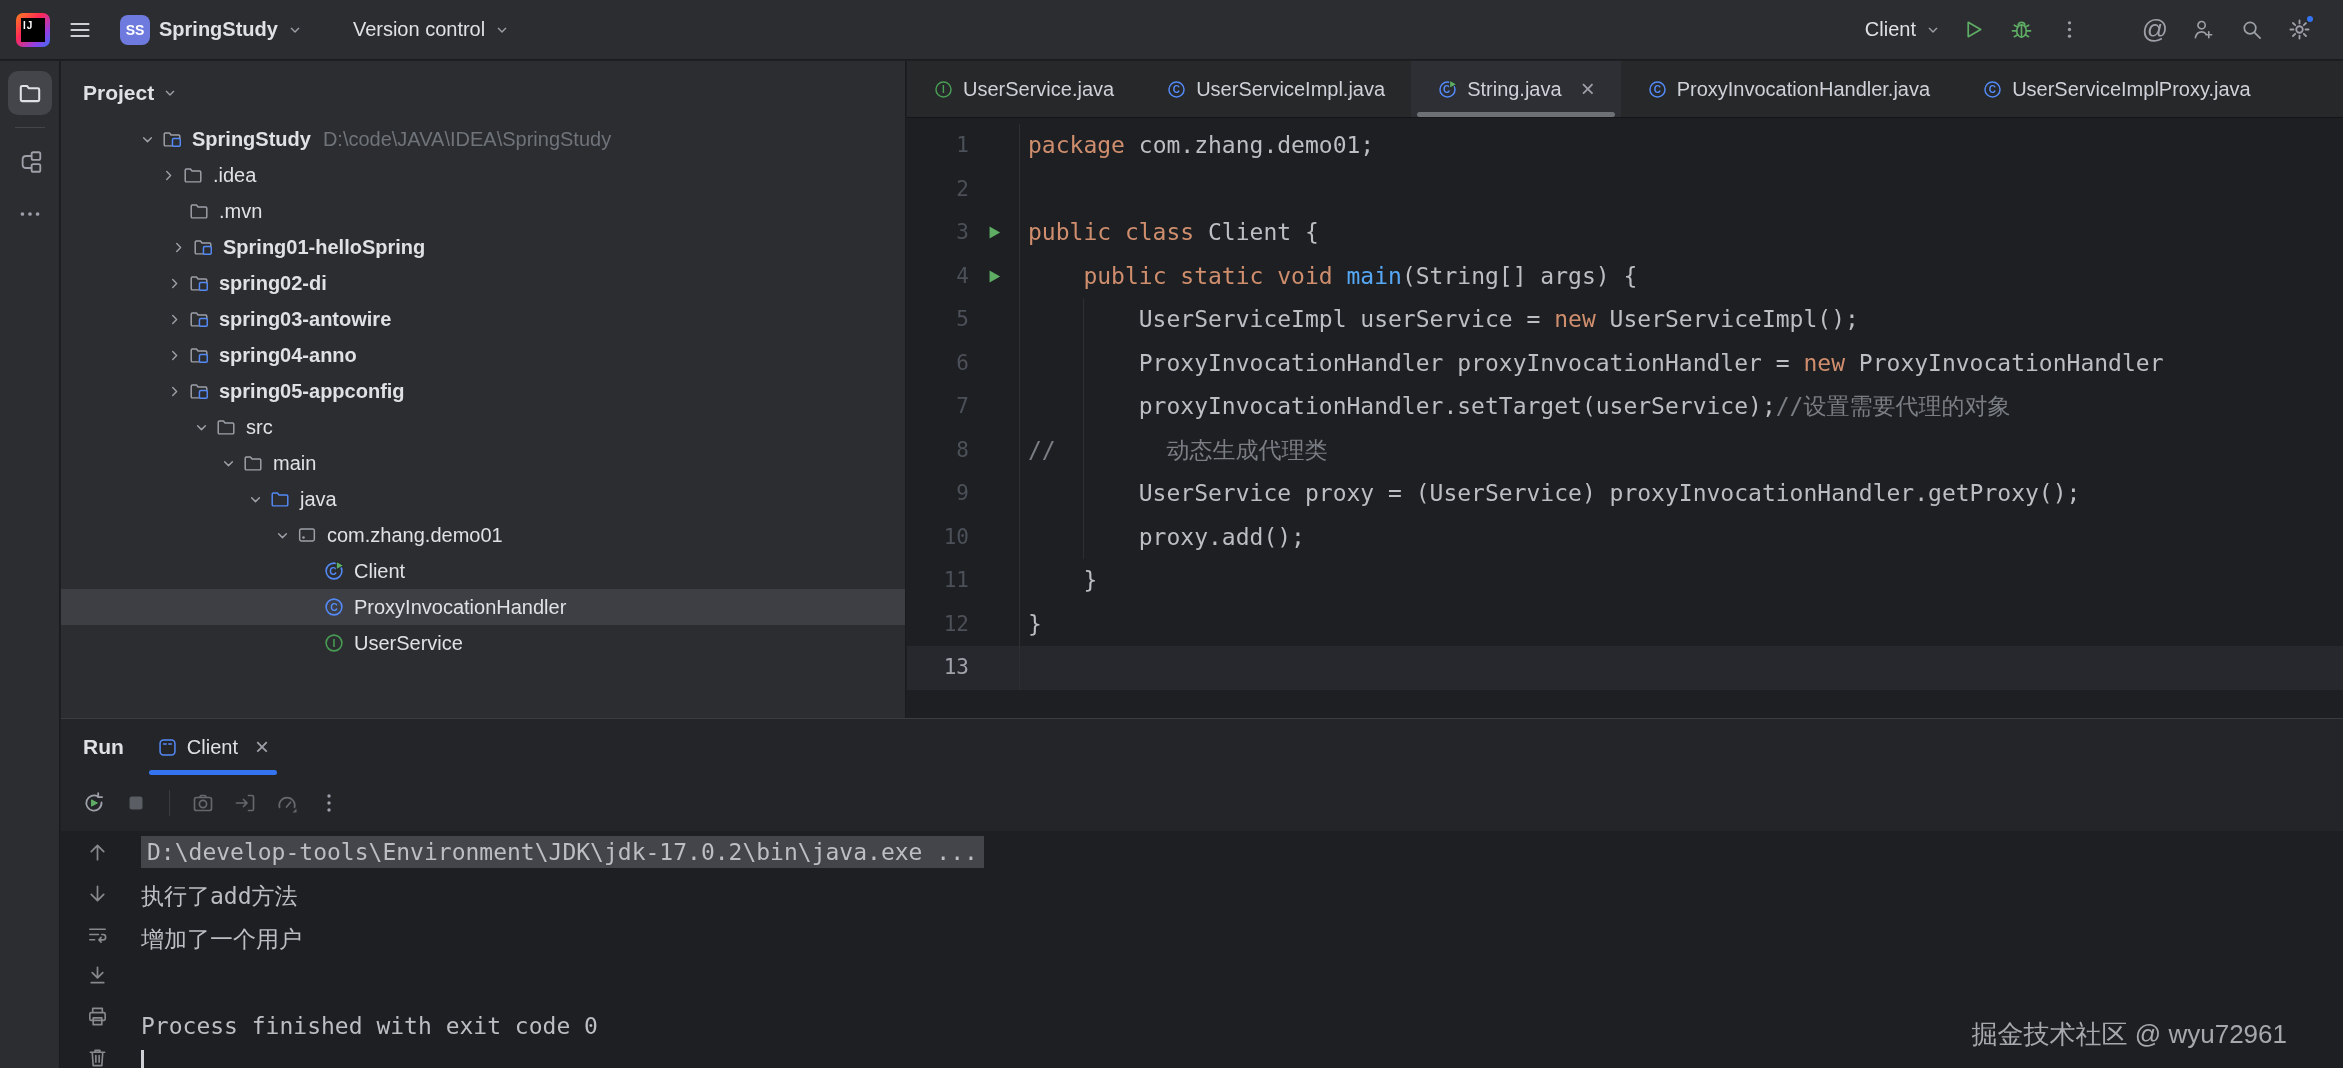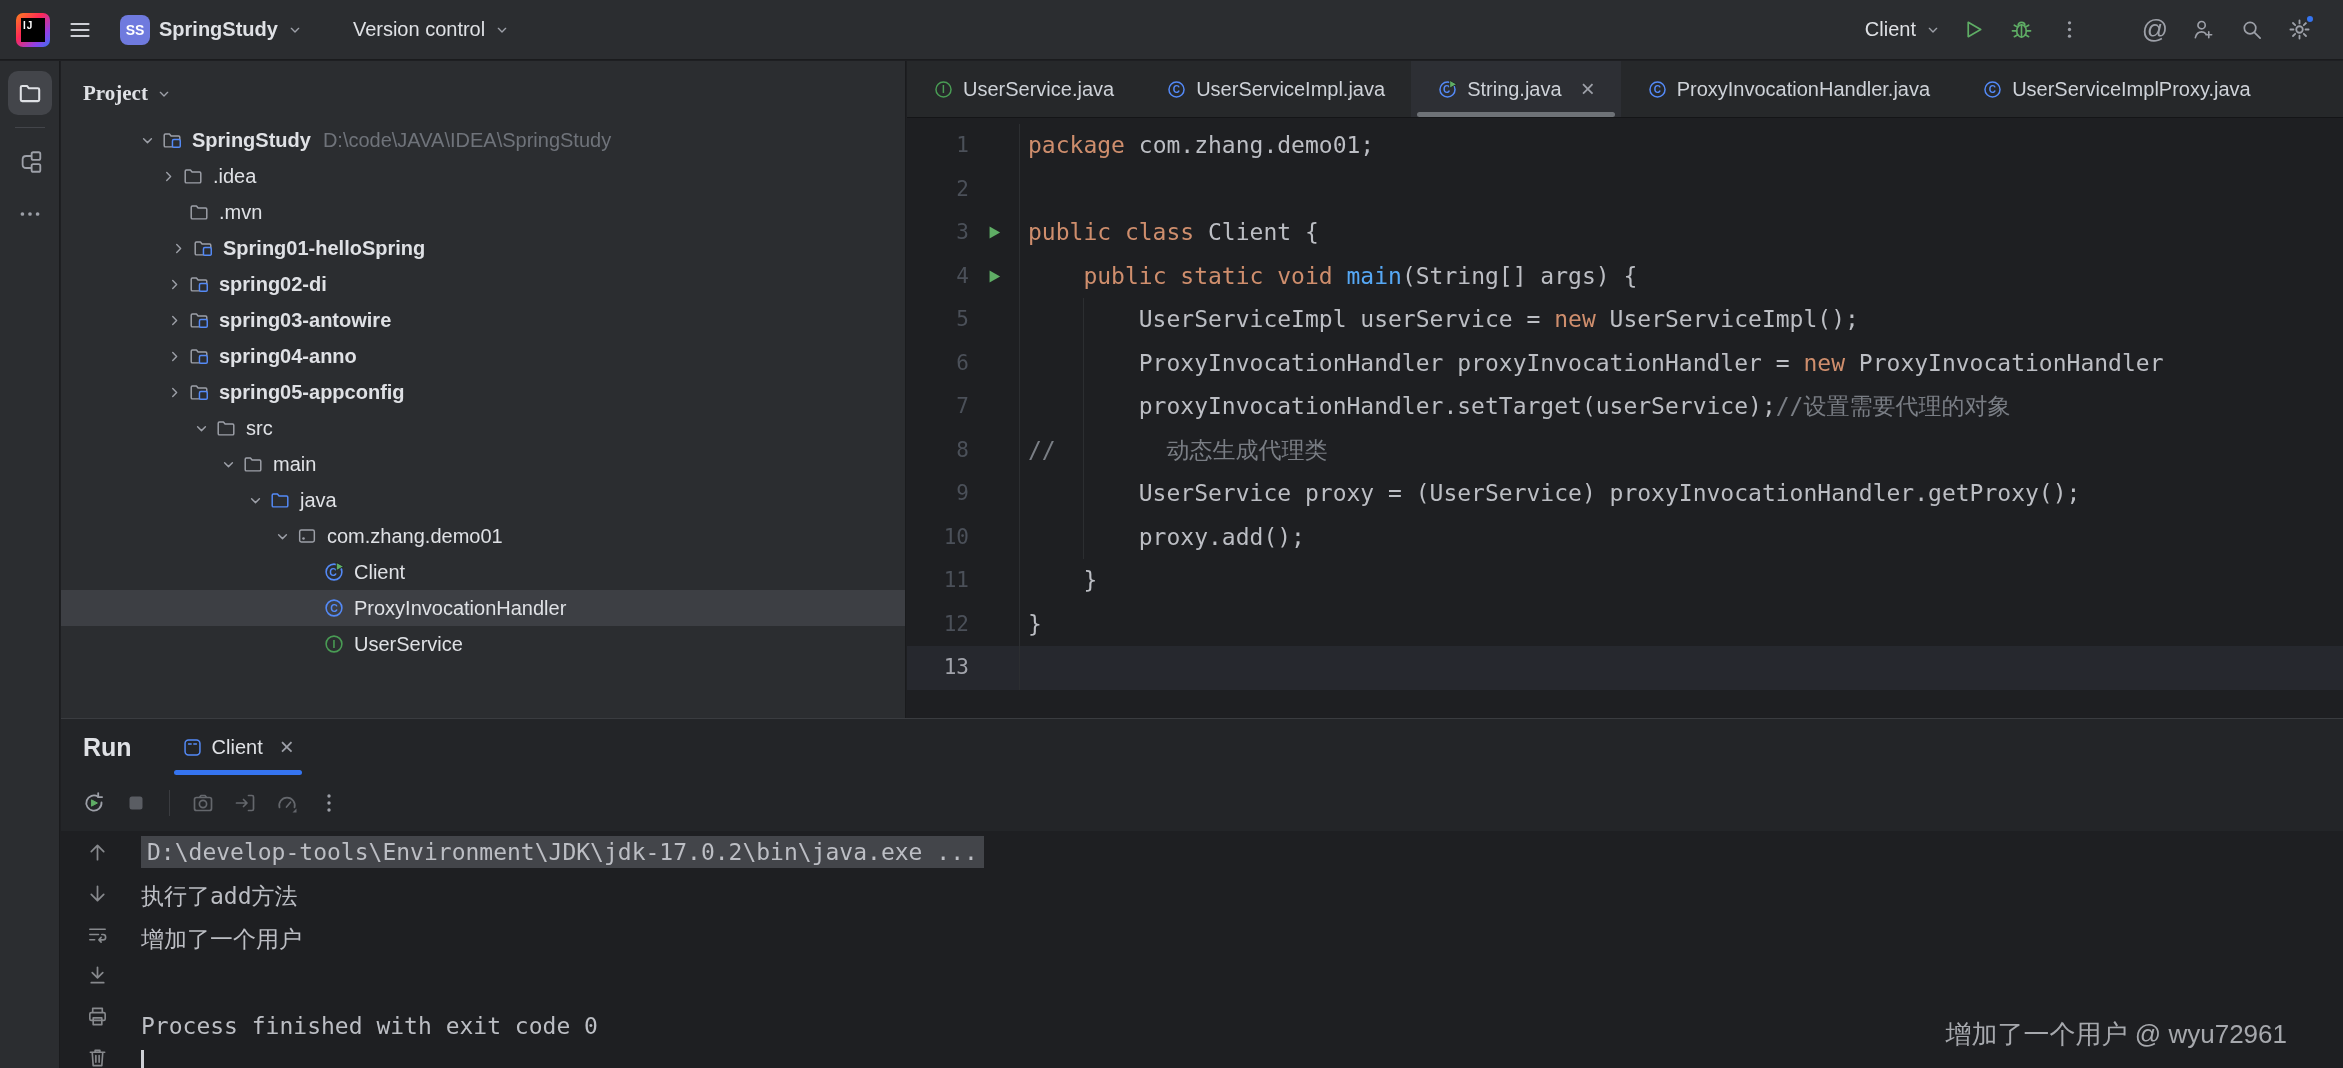--- a/index.html
+++ b/index.html
@@ -56,21 +56,21 @@
   .act-btn.active { background:#43454a; color:#dfe1e5; }
   .act-btn svg { width:26px; height:26px; }
   .act-div { width:30px; height:1px; background:#43454a; margin:4px 0 12px; }
 
   
   #project-panel {
     position:absolute; left:61px; top:61px; width:845px; height:657px;
     background:#2b2d30; border-right:1px solid #1a1b1d; overflow:hidden;
   }
   #project-header { display:flex; align-items:center; gap:8px; padding:20px 0 16px 22px; }
-  #project-header .title { font-weight:700; font-size:21px;font-family:Liberation Serif, serif; }
+  #project-header .title { font-weight:700; font-size:21px; }
   .tree-row { height:36px; display:flex; align-items:center; white-space:nowrap; cursor:default; }
   .tree-row.selected { background:#3d3f44; }
   .tw { width:24px; display:inline-flex; justify-content:center; color:#9da0a8; flex:none; }
   .tw svg { width:17px; height:17px; }
   .ti { width:26px; display:inline-flex; justify-content:center; margin-right:7px; flex:none; }
   .ti svg { width:22px; height:22px; }
   .tl { color:#dfe1e5; }
   .tl.bold { font-weight:700; }
   .th { color:#6f737a; margin-left:12px; }
 
@@ -96,21 +96,21 @@
   .code-line.current .ln { color:#a1a3ab; }
   .tok-kw { color:#cf8e6d; } .tok-pl { color:#bcbec4; } .tok-fn { color:#56a8f5; } .tok-cm { color:#7a7e85; }
   #indent-guide { position:absolute; width:1px; background:#2c2e31; }
 
   
   #run-panel {
     position:absolute; left:61px; top:718px; right:0; bottom:0;
     background:#232528; border-top:1px solid #3a3c40;
   }
   #run-header { height:56px; display:flex; align-items:center; padding-left:22px; }
-  #run-title { font-weight:700; font-size:25px; margin-right:34px; }
+  #run-title { font-weight:700; font-size:21px; margin-right:17px; }
   #run-tab { position:relative; height:100%; display:flex; align-items:center; gap:9px; padding:0 16px; }
   #run-tab .ti2 svg { width:21px; height:21px; }
   #run-tab .underline { position:absolute; left:8px; right:8px; bottom:0; height:5px; border-radius:3px; background:#3574f0; }
   #run-tab .close { color:#9da0a8; font-size:24px; margin-left:8px; line-height:1; }
   #run-toolbar { height:55px; display:flex; align-items:center; gap:4px; padding-left:14px; }
   .rt-btn { width:38px; height:38px; display:flex; align-items:center; justify-content:center; color:#9da0a8; border-radius:6px; }
   .rt-btn svg { width:24px; height:24px; }
   .rt-btn.dim { color:#64676c; }
   .rt-sep { width:1px; height:26px; background:#3a3c40; margin:0 10px; }
 
@@ -713,17 +713,17 @@
       </div>
       <div id="console-lines">
 
       <div class="con-line"><span class="sel">D:\develop-tools\Environment\JDK\jdk-17.0.2\bin\java.exe ...</span></div>
           <div class="con-line">执行了add方法</div>
           <div class="con-line">增加了一个用户</div>
           <div class="con-line"></div>
           <div class="con-line">Process finished with exit code 0</div>
           <div id="caret"></div>
         </div>
-      <div id="watermark">增加了一个用户 @ wyu72961</div>
+      <div id="watermark">掘金技术社区 @ wyu72961</div>
     </div>
   </div>
 
 </div>
 
 </body></html>

